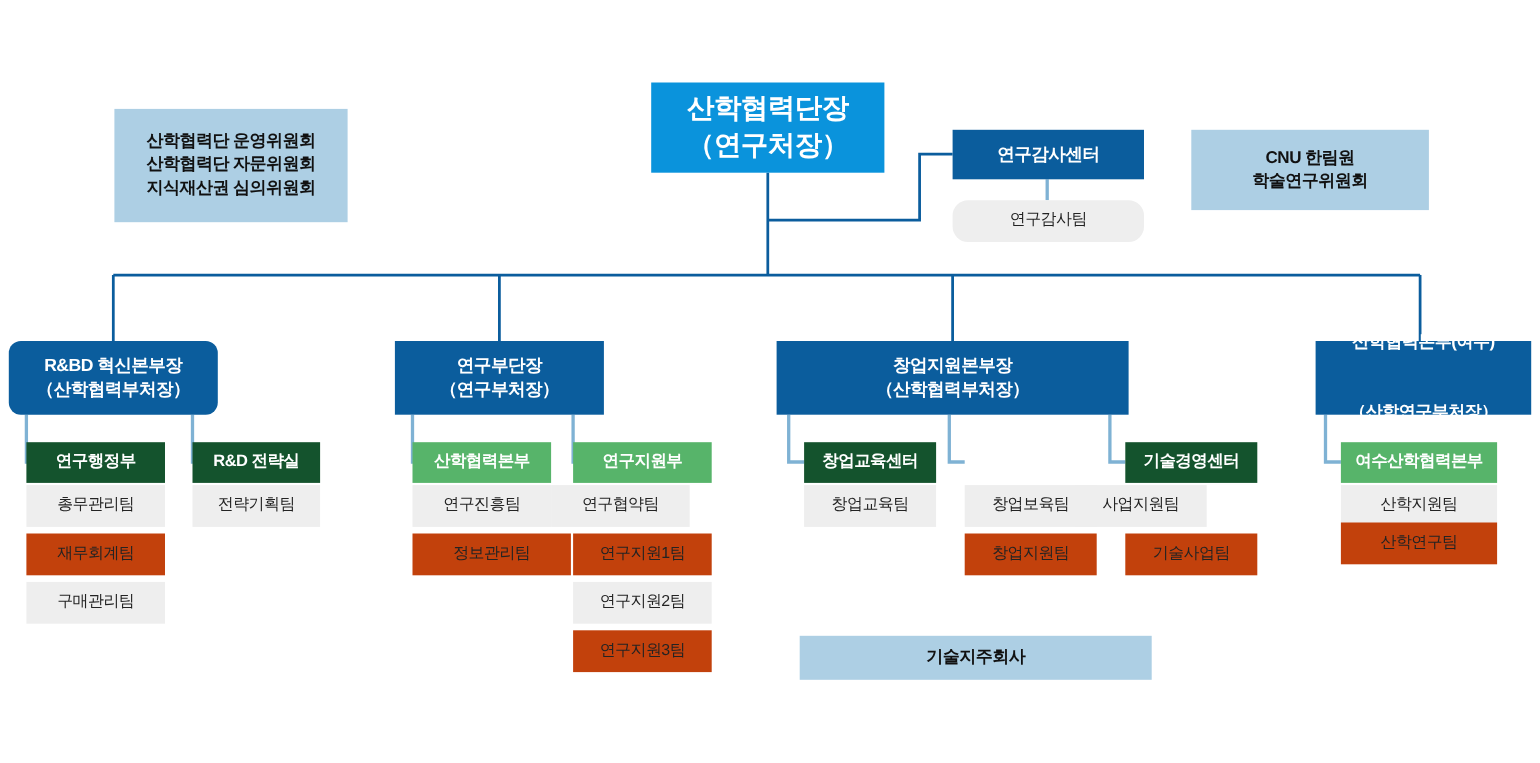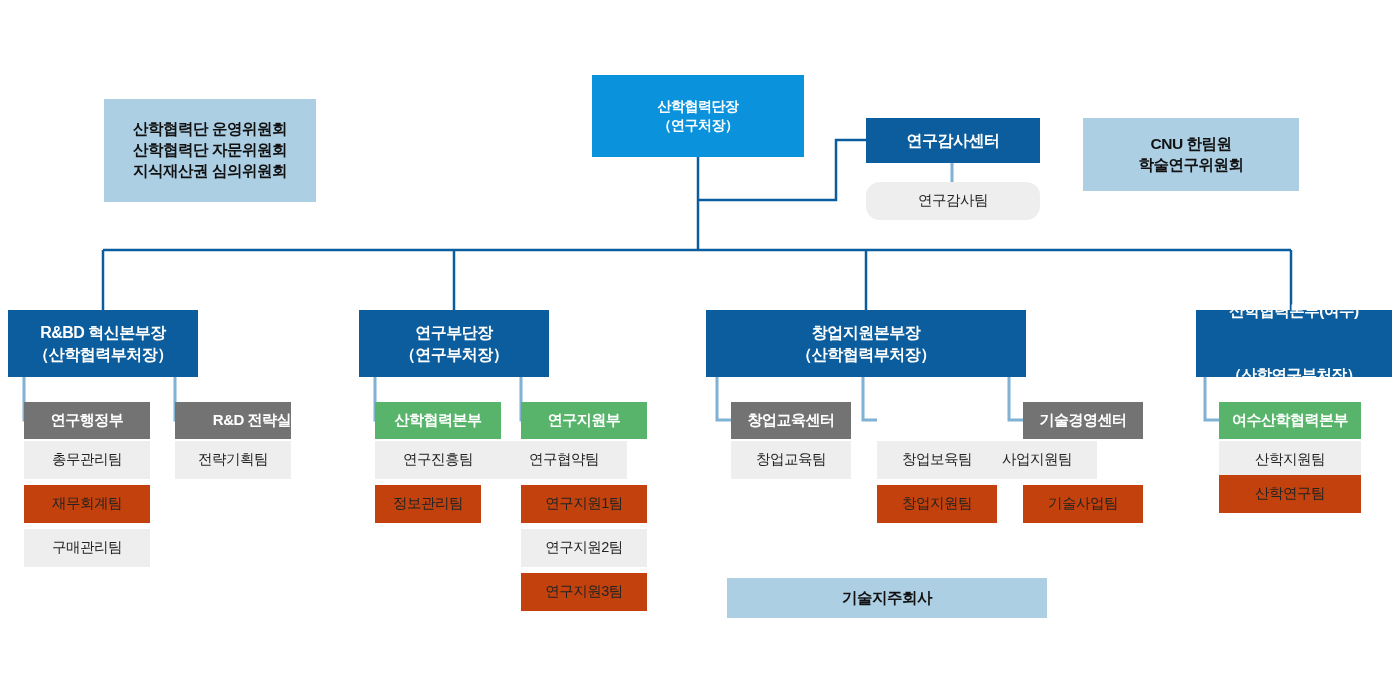--- a/index.html
+++ b/index.html
@@ -8,30 +8,30 @@
     background:#ffffff;
     font-family:"Liberation Sans","DejaVu Sans",sans-serif;
     overflow:hidden;
   }
   #stage{position:relative;width:1400px;height:694px;}
 
   .box{position:absolute;box-sizing:border-box;display:flex;flex-direction:column;
        align-items:center;justify-content:center;text-align:center;line-height:1.35;}
 
   
-  .exec{background:#0a93dc;color:#fff;font-weight:bold;font-size:14px;letter-spacing:-0.5px;}
+  .exec{background:#0a93dc;color:#fff;font-weight:bold;font-size:25px;letter-spacing:-0.5px;}
   
   .head{background:#0b5d9d;color:#fff;font-weight:bold;font-size:16px;letter-spacing:-0.5px;align-items:center;}
   .head.small{font-size:15.5px;}
   
   .committee{background:#adcfe4;color:#111;font-weight:bold;font-size:15.5px;letter-spacing:-0.5px;}
   .committee.plain{font-weight:bold;font-size:15.5px;}
   
   .dept{color:#fff;font-weight:bold;font-size:15px;letter-spacing:-0.5px;}
-  .dept.orange{background:#737373;}
+  .dept.orange{background:#14532d;}
   .dept.green{background:#57b46a;}
   
   .team{color:#232323;font-size:14.5px;letter-spacing:-0.5px;font-weight:normal;}
   .team.a{background:#eeeeee;}
   .team.b{background:#c2410c;}
   svg.links{position:absolute;left:0;top:0;width:1400px;height:694px;pointer-events:none;}
 </style>
 </head>
 <body>
 
@@ -81,21 +81,21 @@
     <span>산학협력단 운영위원회</span>
     <span>산학협력단 자문위원회</span>
     <span>지식재산권 심의위원회</span>
   </div>
 
   <div class="box committee" style="left:1083px;top:118px;width:216px;height:73px;">
     <span>CNU 한림원</span>
     <span>학술연구위원회</span>
   </div>
 
-  <div class="box head" style="left:8px;top:310px;width:190px;height:67px;">
+  <div class="box head" style="left:8px;top:310px;width:190px;height:67px;border-radius:11px;">
     <span>R&amp;BD 혁신본부장</span>
     <span>（산학협력부처장）</span>
   </div>
 
   <div class="box head" style="left:359px;top:310px;width:190px;height:67px;">
     <span>연구부단장</span>
     <span>（연구부처장）</span>
   </div>
 
   <div class="box head" style="left:706px;top:310px;width:320px;height:67px;">
@@ -114,34 +114,34 @@
   <div class="box team a" style="left:24px;top:441px;width:126px;height:38px;">
     <span>총무관리팀</span>
   </div>
   <div class="box team b" style="left:24px;top:485px;width:126px;height:38px;">
     <span>재무회계팀</span>
   </div>
   <div class="box team a" style="left:24px;top:529px;width:126px;height:38px;">
     <span>구매관리팀</span>
   </div>
 
-  <div class="box dept orange" style="left:175px;top:402px;width:116px;height:37px;align-items:flex-end;">
+  <div class="box dept orange" style="left:175px;top:402px;width:116px;height:37px;">
     <span>R&amp;D 전략실</span>
   </div>
   <div class="box team a" style="left:175px;top:441px;width:116px;height:38px;">
     <span>전략기획팀</span>
   </div>
 
   <div class="box dept green" style="left:375px;top:402px;width:126px;height:37px;">
     <span>산학협력본부</span>
   </div>
   <div class="box team a" style="left:375px;top:441px;width:126px;height:38px;">
     <span>연구진흥팀</span>
   </div>
-  <div class="box team b" style="left:375px;top:485px;width:106px;height:38px;">
+  <div class="box team b" style="left:375px;top:485px;width:144px;height:38px;">
     <span>정보관리팀</span>
   </div>
 
   <div class="box dept green" style="left:521px;top:402px;width:126px;height:37px;">
     <span>연구지원부</span>
   </div>
   <div class="box team a" style="left:501px;top:441px;width:126px;height:38px;">
     <span>연구협약팀</span>
   </div>
   <div class="box team b" style="left:521px;top:485px;width:126px;height:38px;">

